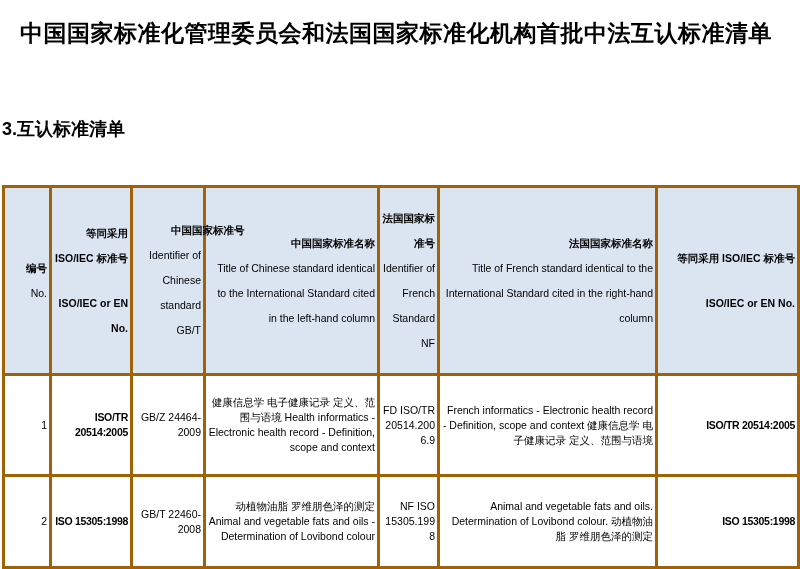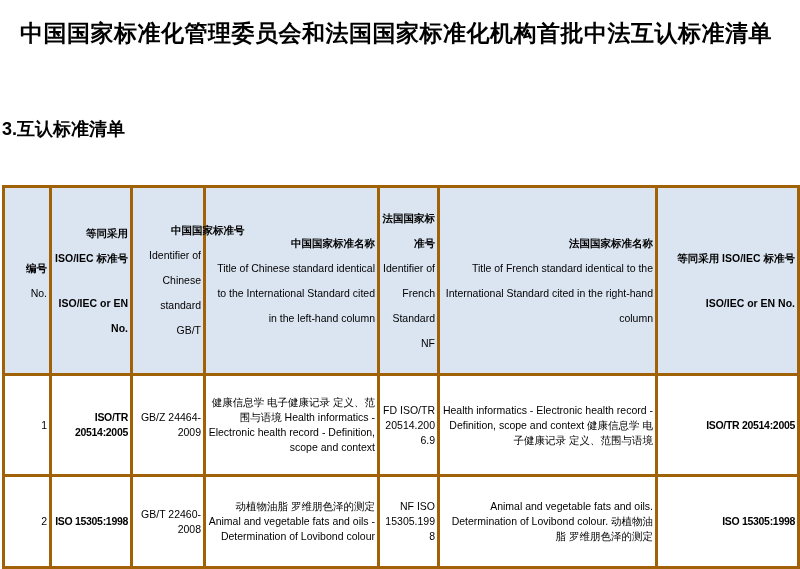--- a/index.html
+++ b/index.html
@@ -113,21 +113,21 @@
         </th>
       </tr>
     </thead>
     <tbody>
       <tr class="data-row-1">
         <td>1</td>
         <td class="bold">ISO/TR 20514:2005</td>
         <td>GB/Z 24464-2009</td>
         <td>健康信息学 电子健康记录 定义、范围与语境 Health informatics - Electronic health record - Definition, scope and context</td>
         <td>FD ISO/TR 20514.2006.9</td>
-        <td>Health informatics - Electronic health record - Definition, scope and context 健康信息学 电子健康记录 定义、范围与语境</td>
+        <td>French informatics - Electronic health record - Definition, scope and context 健康信息学 电子健康记录 定义、范围与语境</td>
         <td class="bold">ISO/TR 20514:2005</td>
       </tr>
       <tr class="data-row-2">
         <td>2</td>
         <td class="bold">ISO 15305:1998</td>
         <td class="align-left">GB/T 22460-2008</td>
         <td>动植物油脂 罗维朋色泽的测定 Animal and vegetable fats and oils - Determination of Lovibond colour</td>
         <td>NF ISO 15305.1998</td>
         <td>Animal and vegetable fats and oils. Determination of Lovibond colour. 动植物油脂 罗维朋色泽的测定</td>
         <td class="bold">ISO 15305:1998</td>

